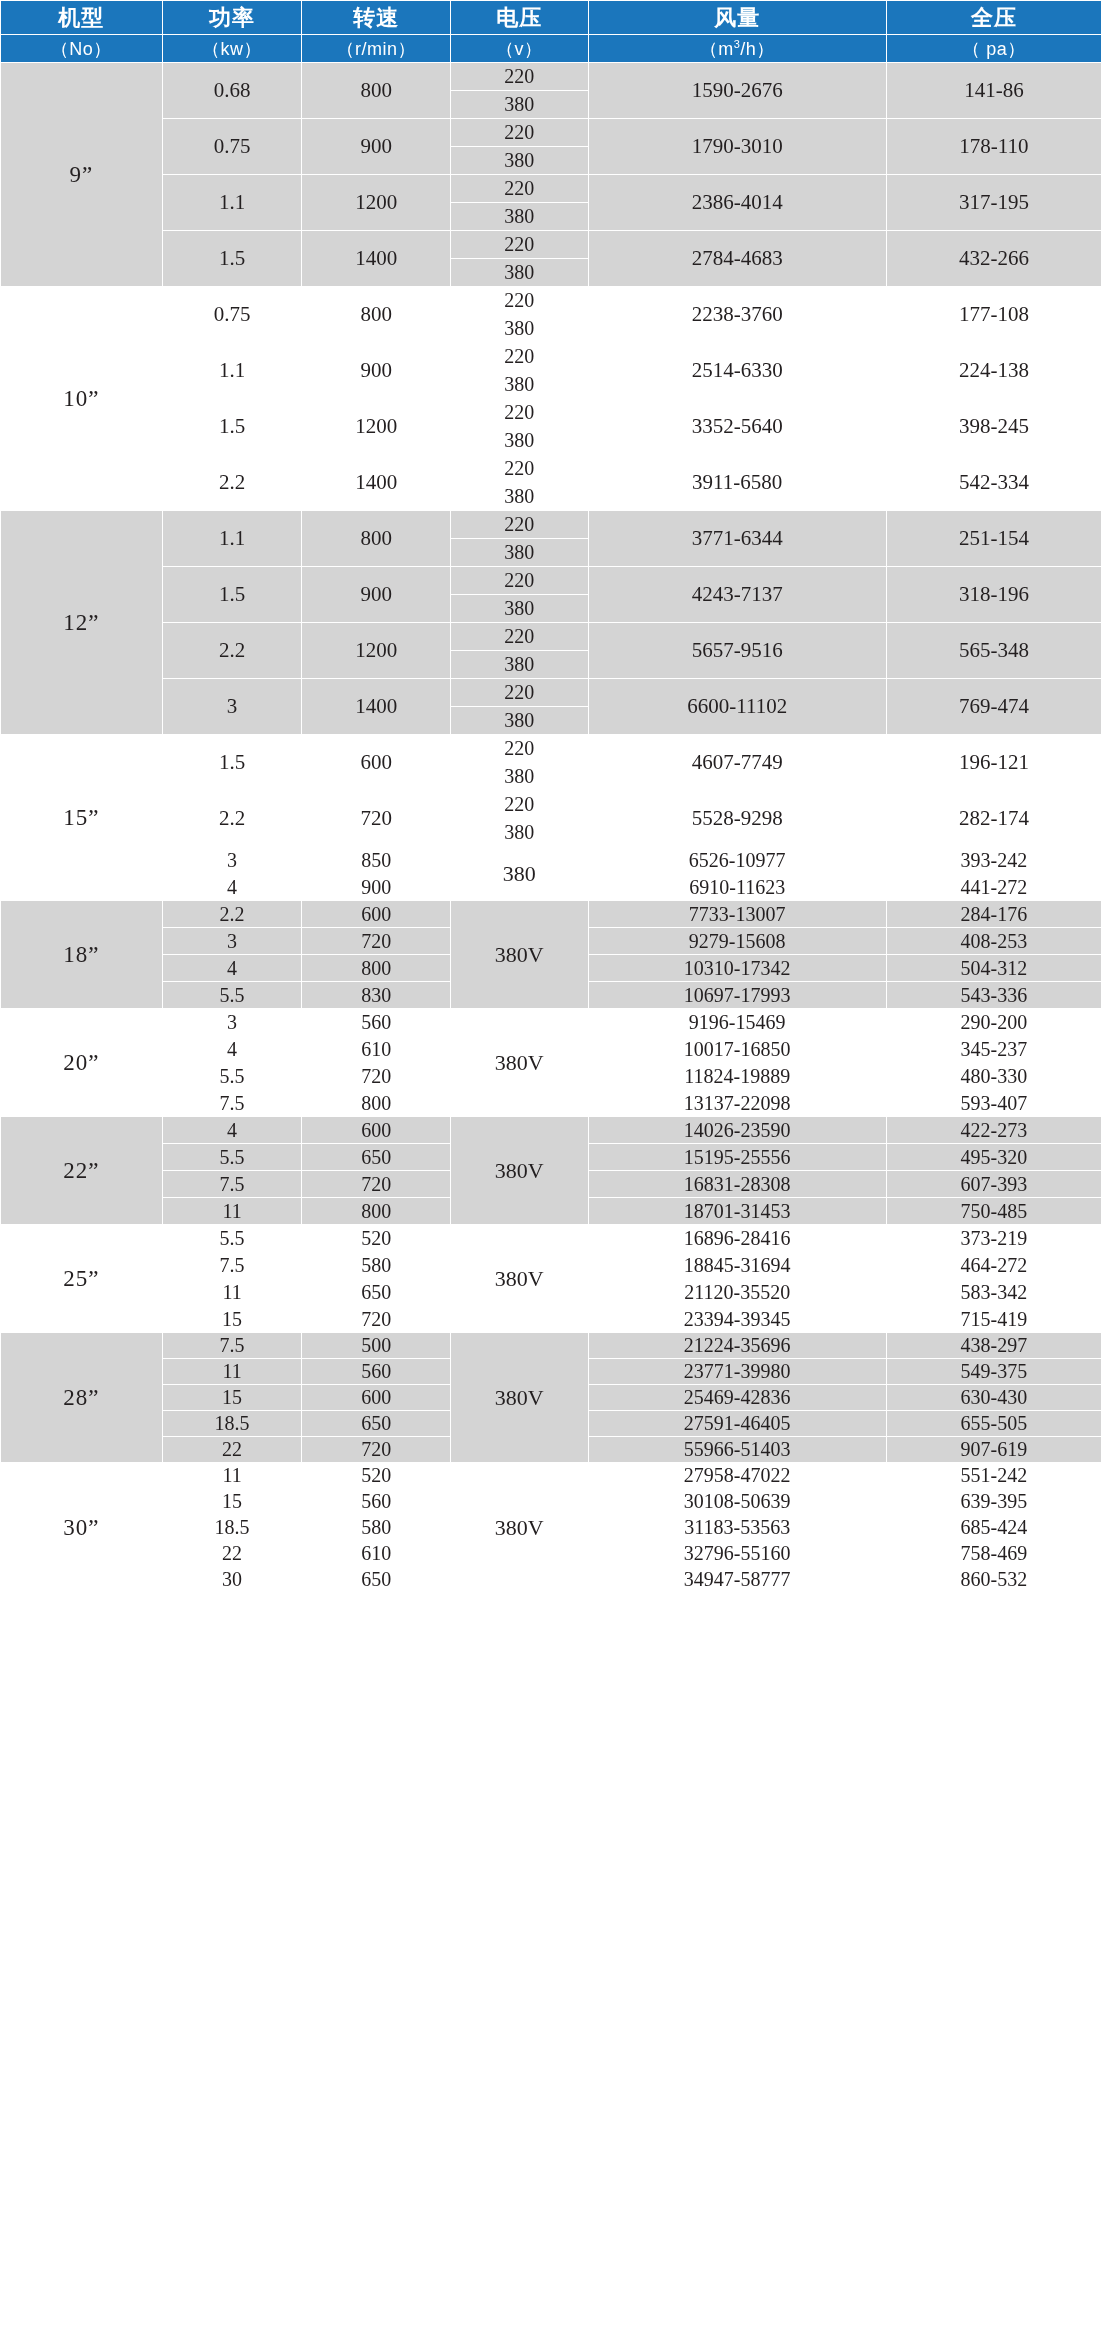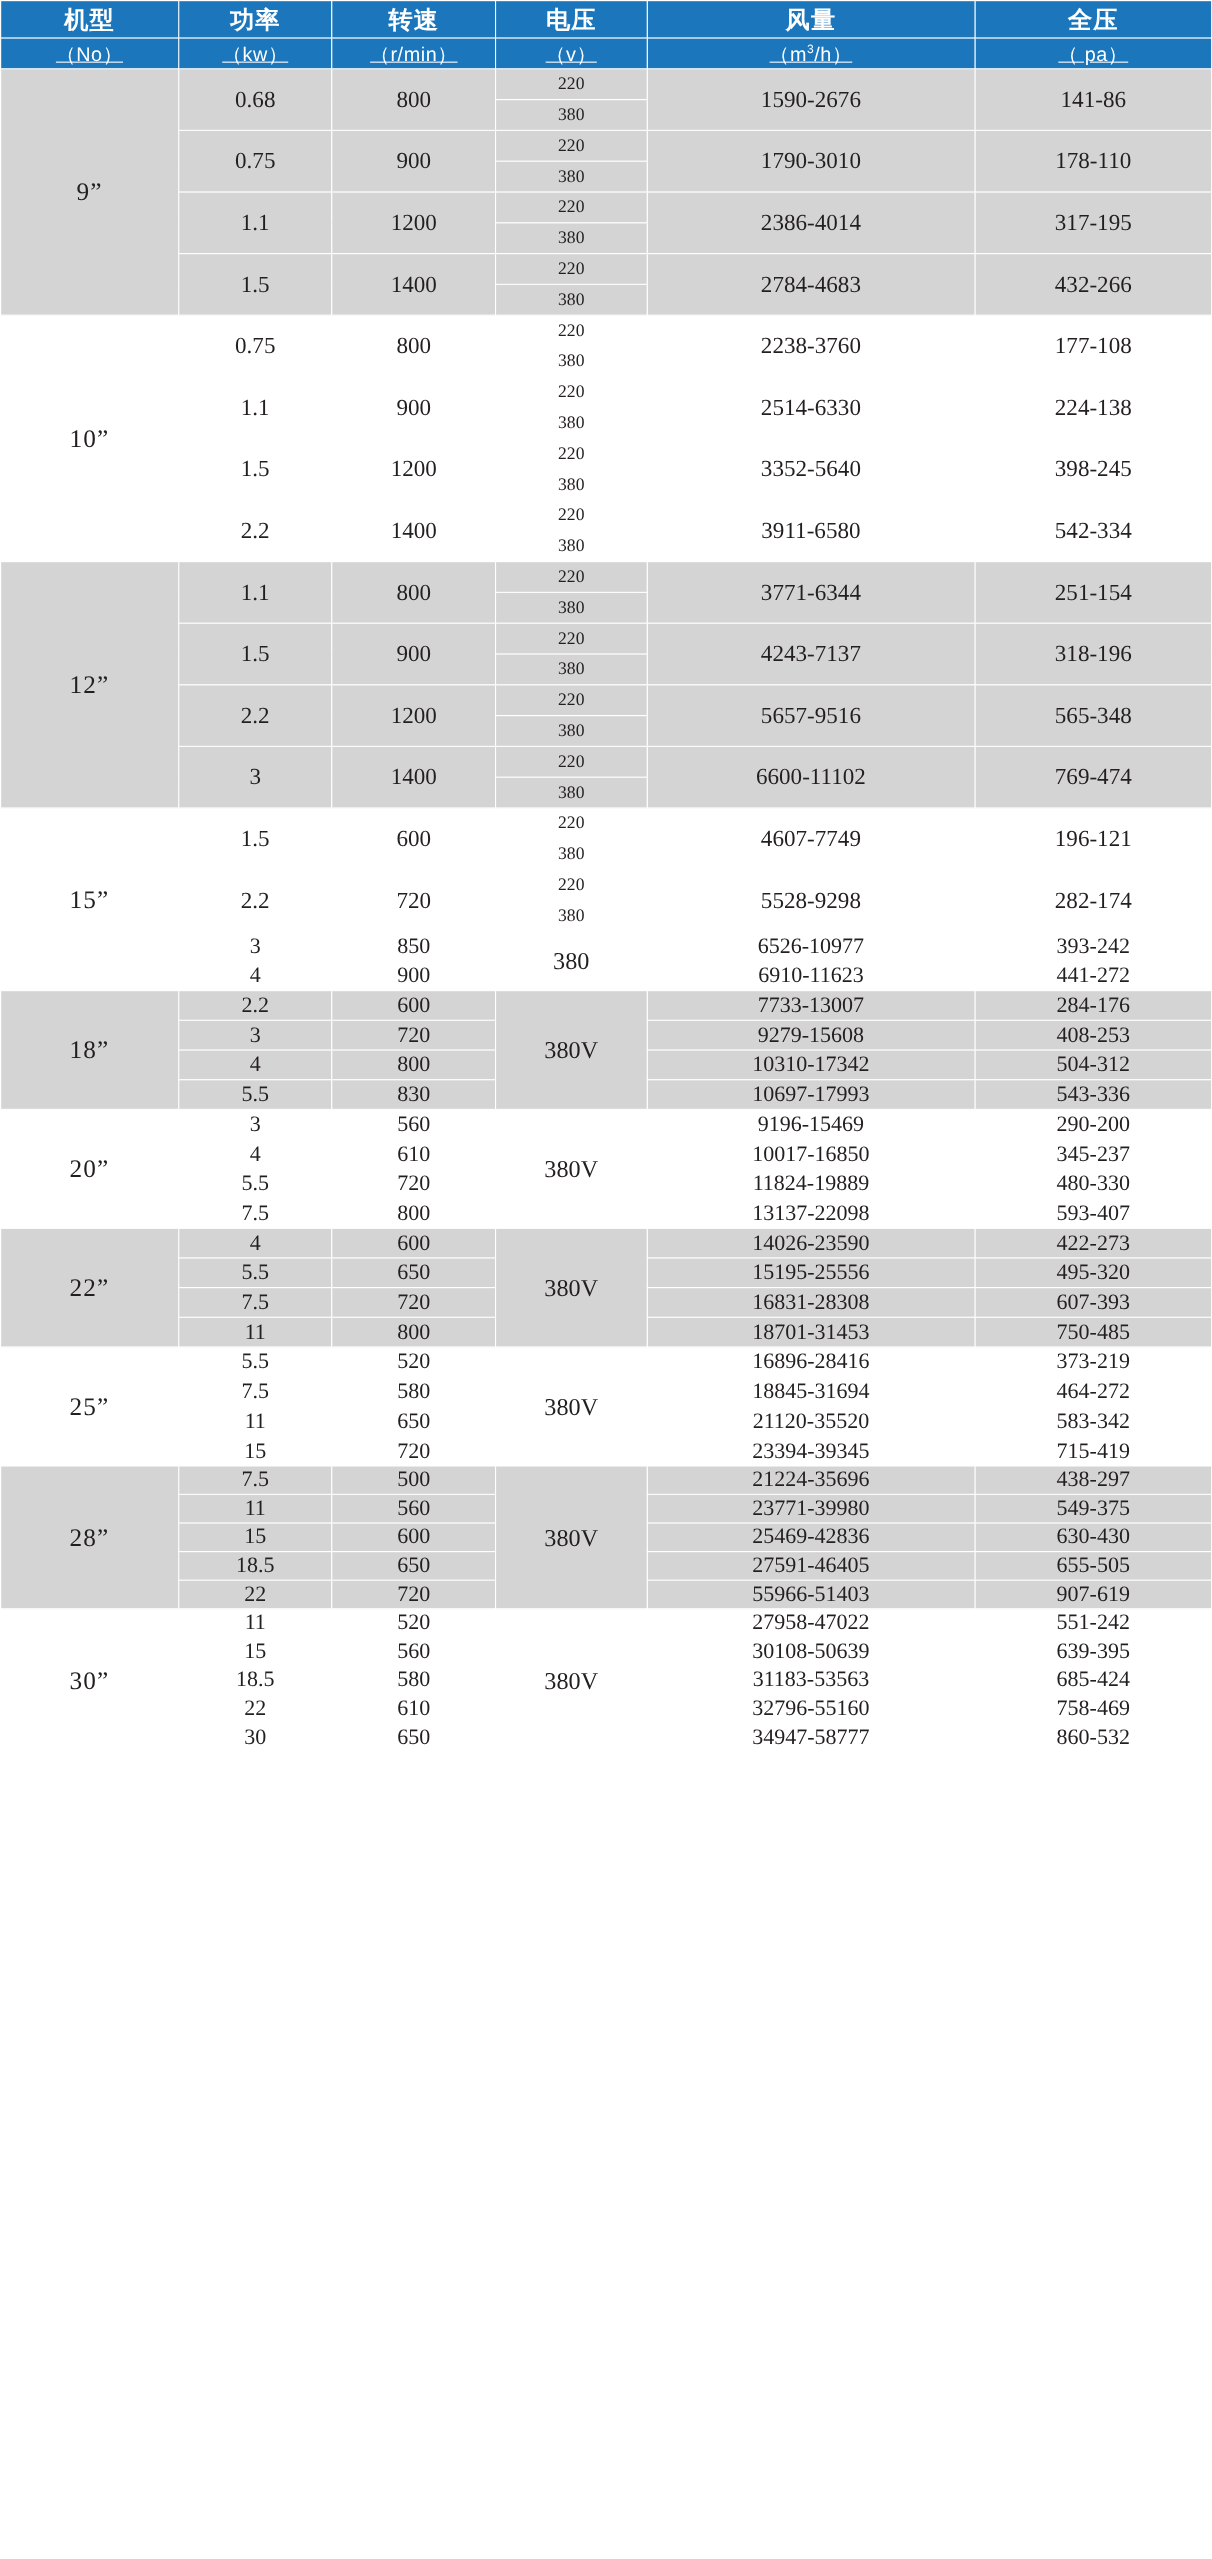--- a/index.html
+++ b/index.html
@@ -41,41 +41,40 @@
   thead tr.hdr-main th {
     height: 33px;
     font-size: 22px;
     letter-spacing: 1px;
   }
   thead tr.hdr-unit th {
     height: 27px;
     font-size: 18px;
     font-weight: normal;
     letter-spacing: 0.5px;
-    text-decoration: underline;
   }
   thead tr.hdr-unit th .sup {
     font-size: 11px;
     vertical-align: super;
   }
 
   
   tbody td {
     font-size: 21px;
     background: #ffffff;
   }
   tbody tr.shaded td {
     background: #d4d4d4;
   }
   tbody td.model {
     font-size: 23px;
     letter-spacing: 1px;
   }
   tbody td.volt-split {
-    font-size: 16px;
+    font-size: 20px;
   }
   tbody td.volt-380v {
     font-size: 22px;
   }
   tbody td.compact {
     font-size: 20px;
   }
   tbody tr.half td   { height: 27px; }
   tbody tr.small td  { height: 26px; }
   tbody tr.mini td   { height: 25px; }

